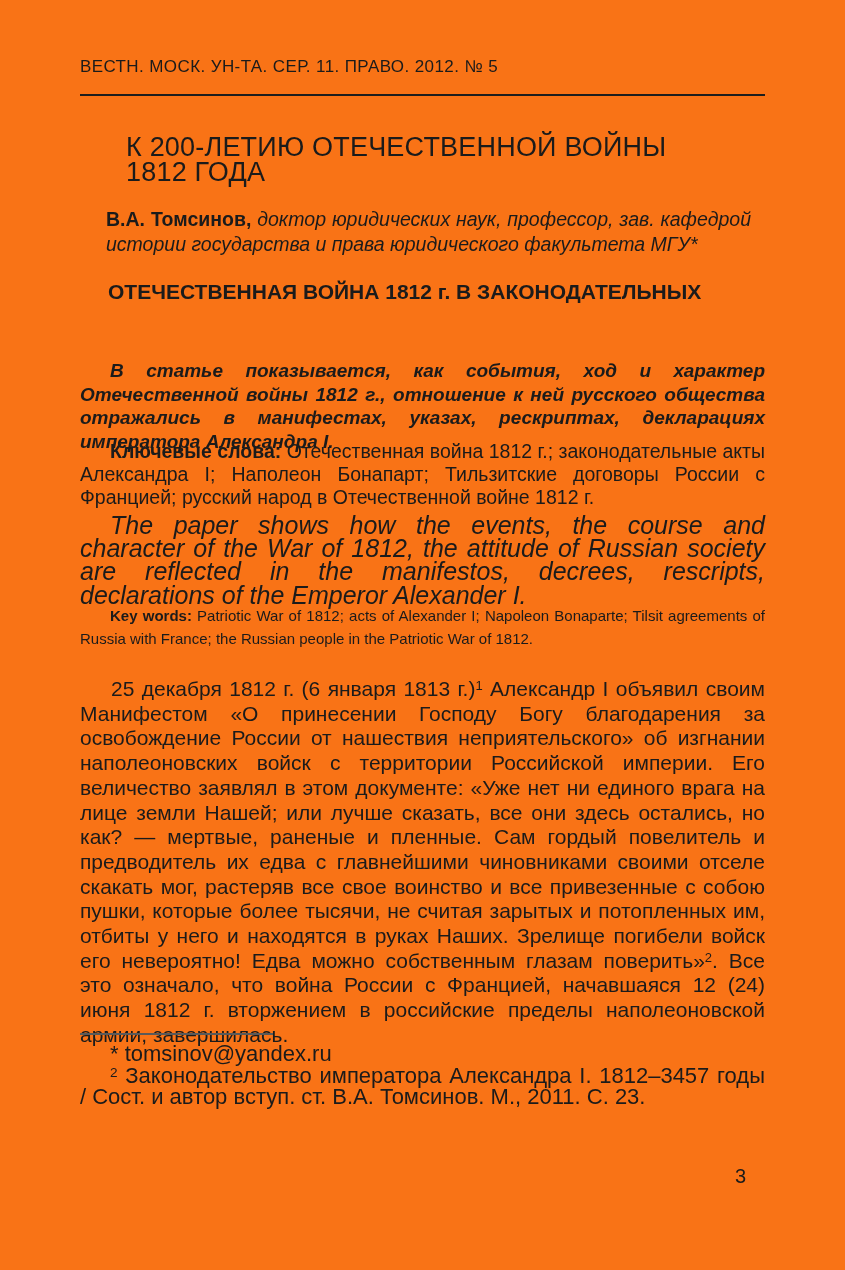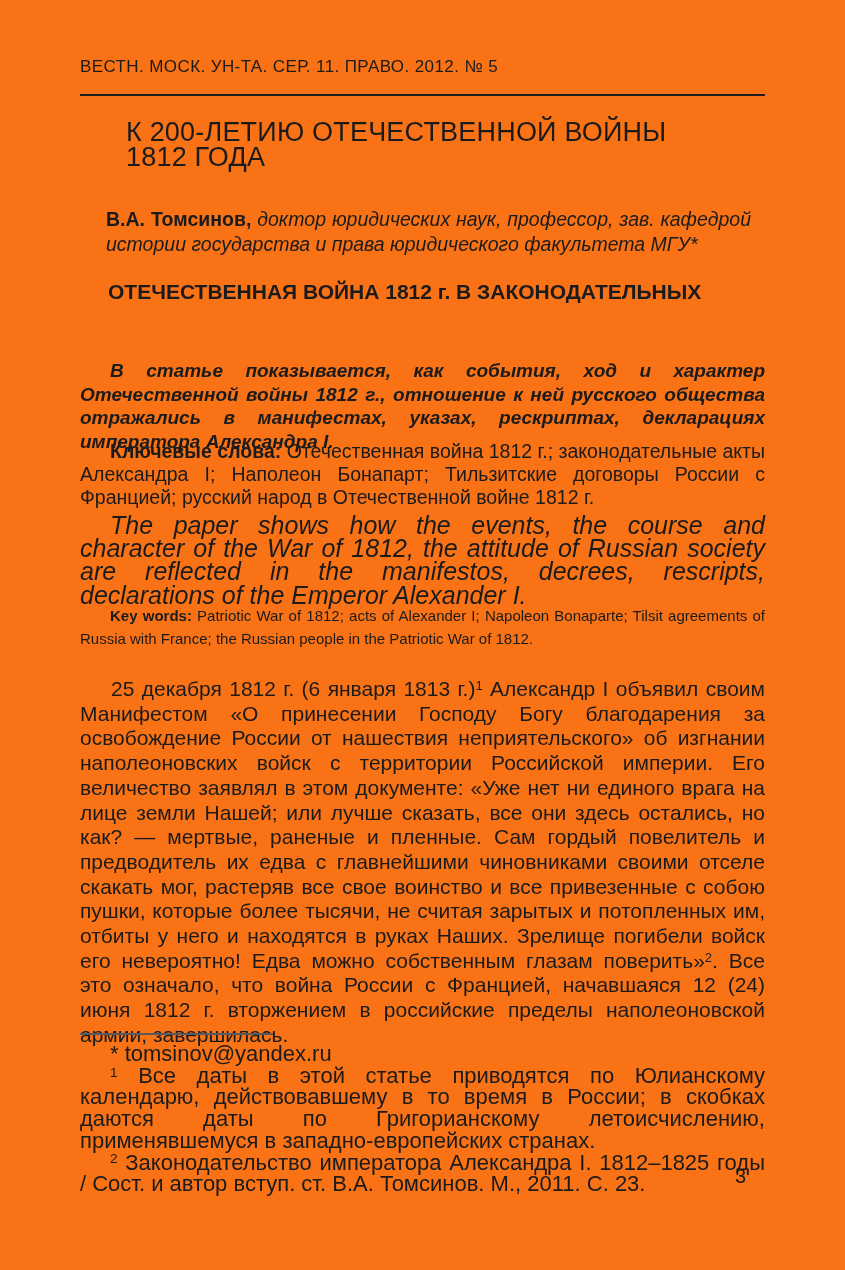--- a/index.html
+++ b/index.html
@@ -16,21 +16,21 @@
   .abs { position: absolute; }
   .running-head {
     top: 57px; left: 80px; width: 685px;
     font-size: 17px; letter-spacing: 0.4px; white-space: nowrap;
   }
   .head-rule {
     top: 94px; left: 80px; width: 685px; height: 2px;
     background: #1d1d1d;
   }
   .rubric {
-    top: 120px; left: 126px; width: 650px;
+    top: 135px; left: 126px; width: 650px;
     font-size: 27px; line-height: 24.5px; font-weight: 400;
     margin: 0; letter-spacing: 0.2px;
   }
   .rubric .line { display: block; }
   .author {
     top: 207px; left: 106px; width: 645px;
     font-size: 19.5px; line-height: 25px; text-align: justify;
     margin: 0;
   }
   .author-name { font-weight: 700; }
@@ -103,19 +103,18 @@
   <p class="abs block abstract-en"><span>The paper shows how the events, the course and character of the War of 1812, the attitude of Russian society are reflected in the manifestos, decrees, rescripts, declarations of the Emperor Alexander I.</span></p>
 
   <p class="abs block keywords-en"><span class="kw-label">Key words:</span><span> Patriotic War of 1812; acts of Alexander I; Napoleon Bonaparte; Tilsit agreements of Russia with France; the Russian people in the Patriotic War of 1812.</span></p>
 
   <p class="abs body-text"><span>25 декабря 1812 г. (6 января 1813 г.)</span><sup class="fnref">1</sup><span> Александр I объявил своим Манифестом «О принесении Господу Богу благодарения за освобождение России от нашествия неприятельского» об изгнании наполеоновских войск с территории Российской империи. Его величество заявлял в этом документе: «Уже нет ни единого врага на лице земли Нашей; или лучше сказать, все они здесь остались, но как? — мертвые, раненые и пленные. Сам гордый повелитель и предводитель их едва с главнейшими чиновниками своими отселе скакать мог, растеряв все свое воинство и все привезенные с собою пушки, которые более тысячи, не считая зарытых и потопленных им, отбиты у него и находятся в руках Наших. Зрелище погибели войск его невероятно! Едва можно собственным глазам поверить»</span><sup class="fnref">2</sup><span>. Все это означало, что война России с Францией, начавшаяся 12 (24) июня 1812 г. вторжением в российские пределы наполеоновской армии, завершилась.</span></p>
 
   <div class="abs fn-rule"></div>
 
   <div class="abs footnotes">
     <p><span>*</span><span> tomsinov@yandex.ru</span></p>
-    <p><sup class="fnref">1</sup><span> Все даты в этой статье приводятся по Юлианскому календарю, действовавшему в то время в России; в скобках даются даты по Григорианскому летоисчислению, применявшемуся в западно-европейских странах.</span></p>
-    <p><sup class="fnref">2</sup><span> Законодательство императора Александра I. 1812–1825 годы / Сост. и автор вступ. ст. В.А. Томсинов. М., 2011. С. 23.</span></p>
+    <p><sup class="fnref">2</sup><span> Законодательство императора Александра I. 1812–3457 годы / Сост. и автор вступ. ст. В.А. Томсинов. М., 2011. С. 23.</span></p>
   </div>
 
   <div class="abs page-num">3</div>
 
 </div>
 
 </body></html>

